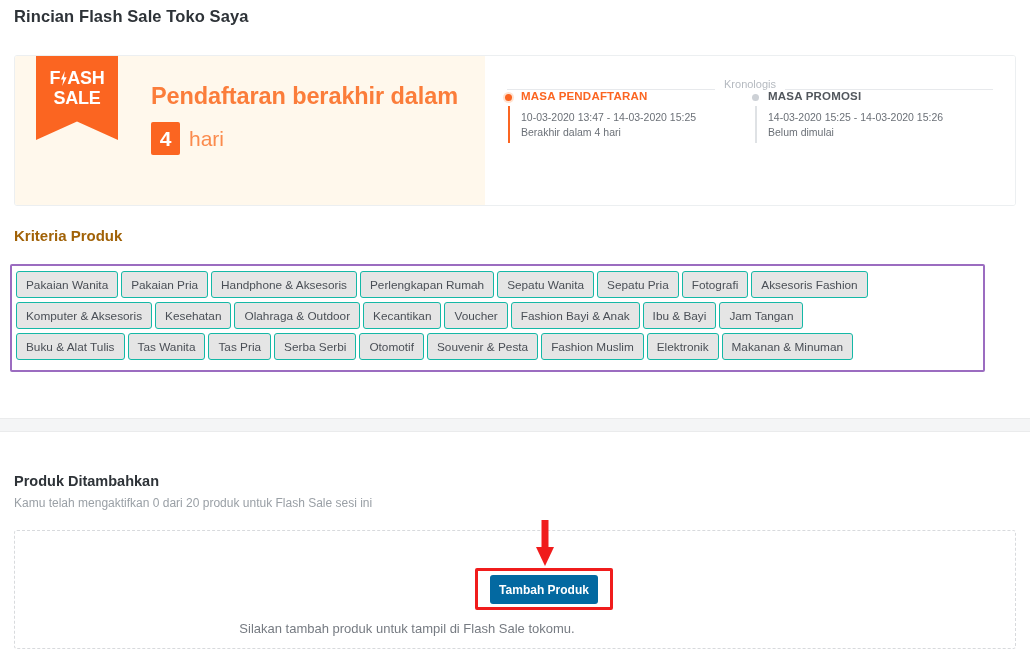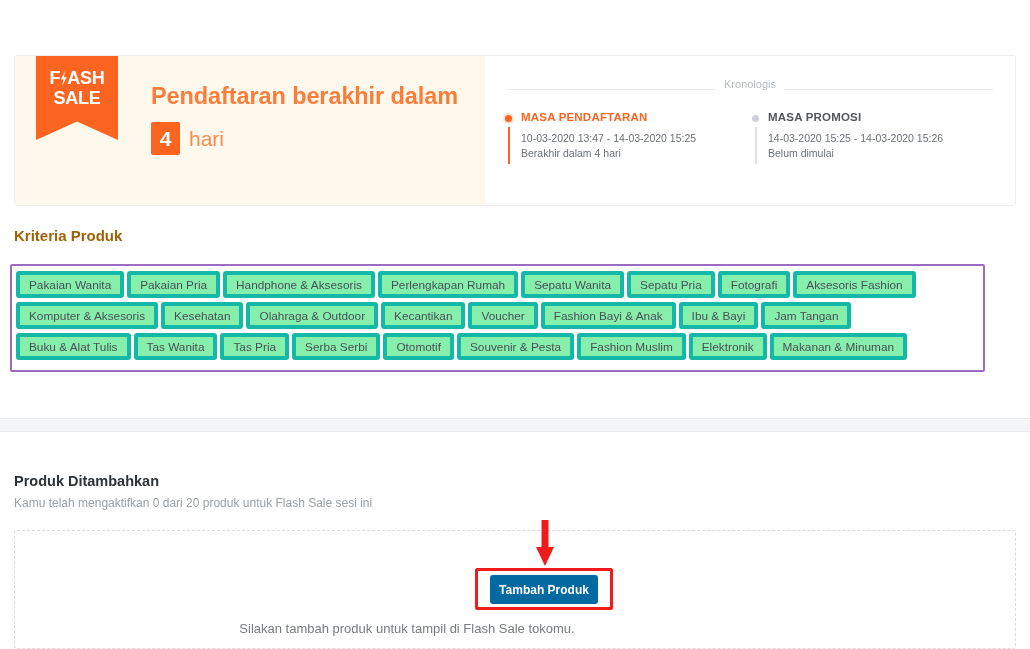--- a/index.html
+++ b/index.html
@@ -144,21 +144,20 @@
     height: 1px;
     background: #e7e9ec;
   }
   .chrono-divider .lbl {
     font-size: 11px;
     color: #b5bac0;
     white-space: nowrap;
   }
   .chrono-items {
     display: flex;
-    margin-top: 21px;
     padding-left: 4px;
     justify-content: space-between;
   }
   .chrono-item { width: 247px; position: relative; padding-left: 16px; }
   .chrono-item .dot {
     position: absolute;
     left: 0;
     top: 4px;
     width: 7px;
     height: 7px;
@@ -210,23 +209,23 @@
     top: 264px;
     width: 975px;
     height: 108px;
     border: 2px solid #9b6cc0;
     border-radius: 2px;
     padding: 5px 4px;
   }
   .tag-rows { display: flex; flex-direction: column; gap: 4px; }
   .tag-row { display: flex; gap: 3px; }
   .tag {
-    border: 4px solid #14b8a6;
+    border: 1px solid #14b8a6;
     border-radius: 3px;
-    background: #86efac;
+    background: #e5e5e5;
     height: 27px;
     display: flex;
     align-items: center;
     justify-content: center;
     font-size: 11.8px;
     color: #4a4f56;
     padding: 0 9px;
     white-space: nowrap;
   }
 
@@ -315,20 +314,21 @@
     width: 20px;
     height: 46px;
     pointer-events: none;
   }
 </style>
 </head>
 <body>
 
 <div class="page">
 
+  <div class="page-title">Rincian Flash Sale Toko Saya</div>
 
   <div class="header-panel">
 
     <div class="countdown-side">
 
       <div class="fs-badge">
         <div class="l1">
           <span>F</span>
           <span class="bolt"></span>
           <span>ASH</span>

